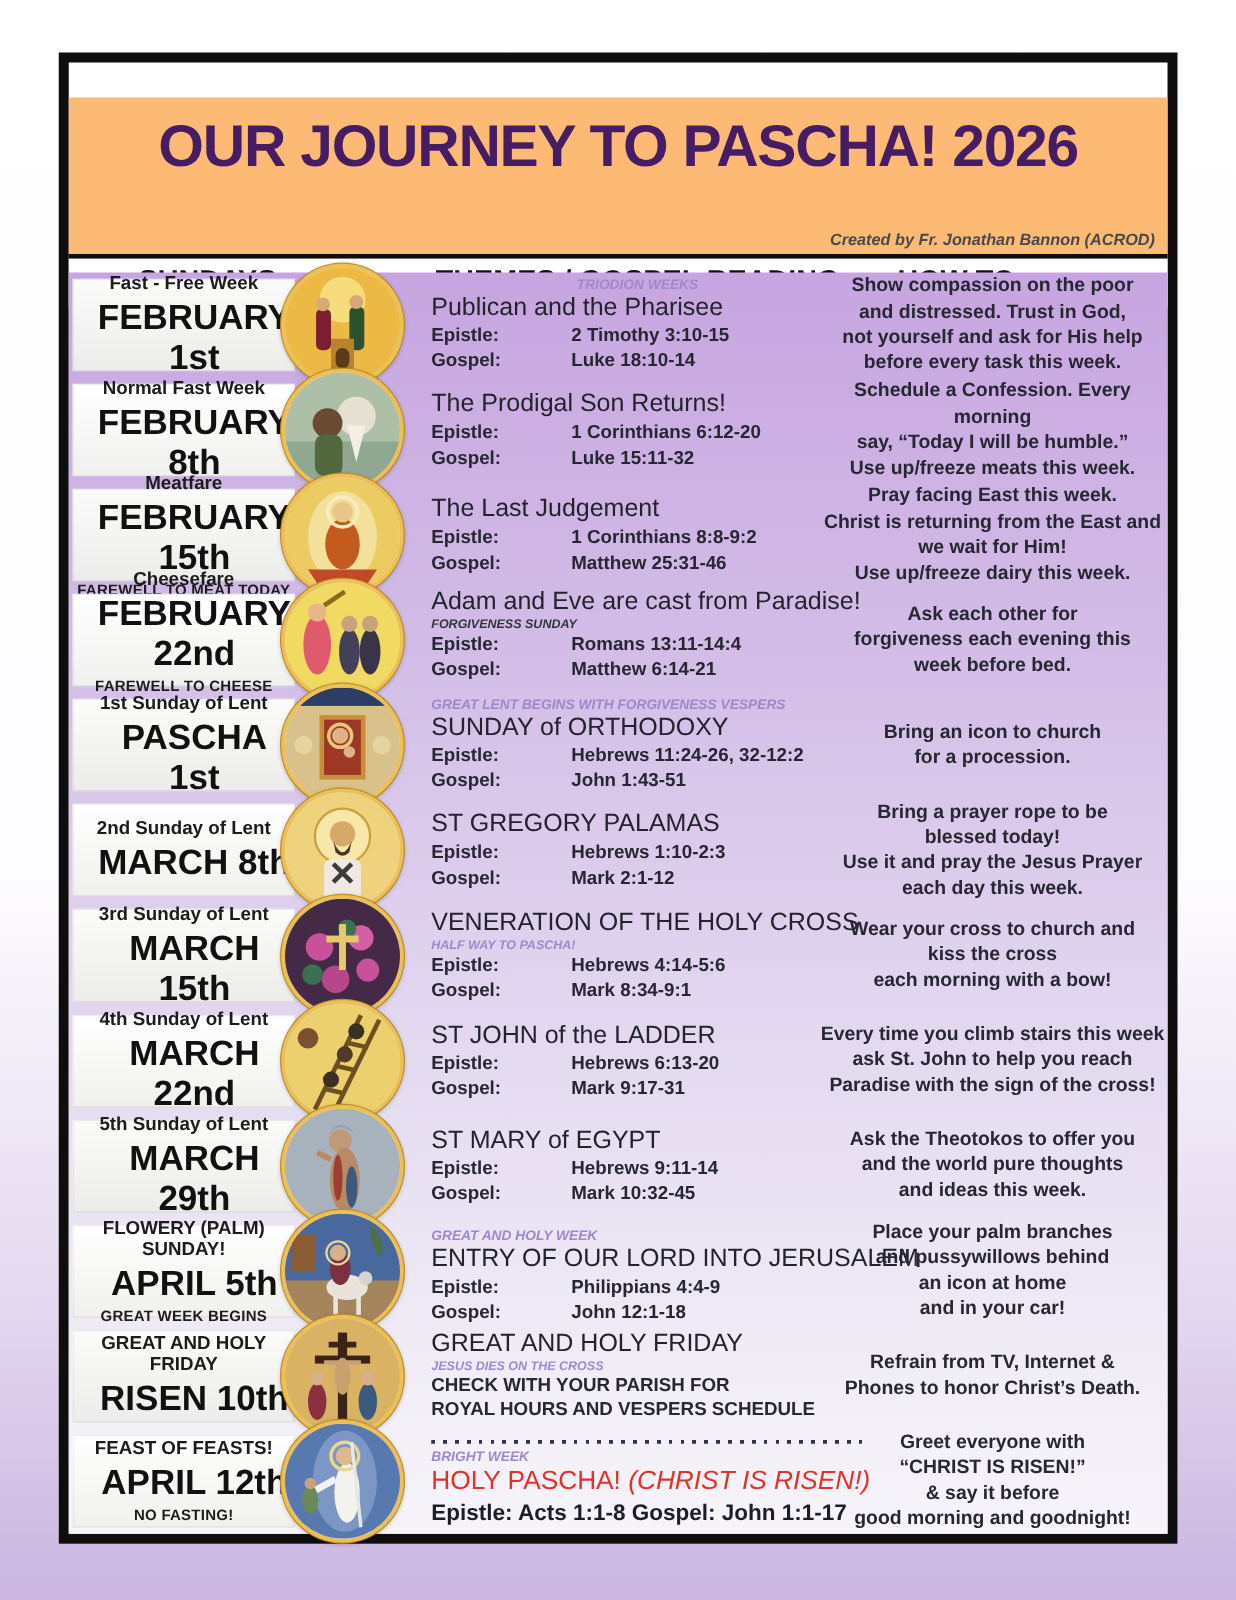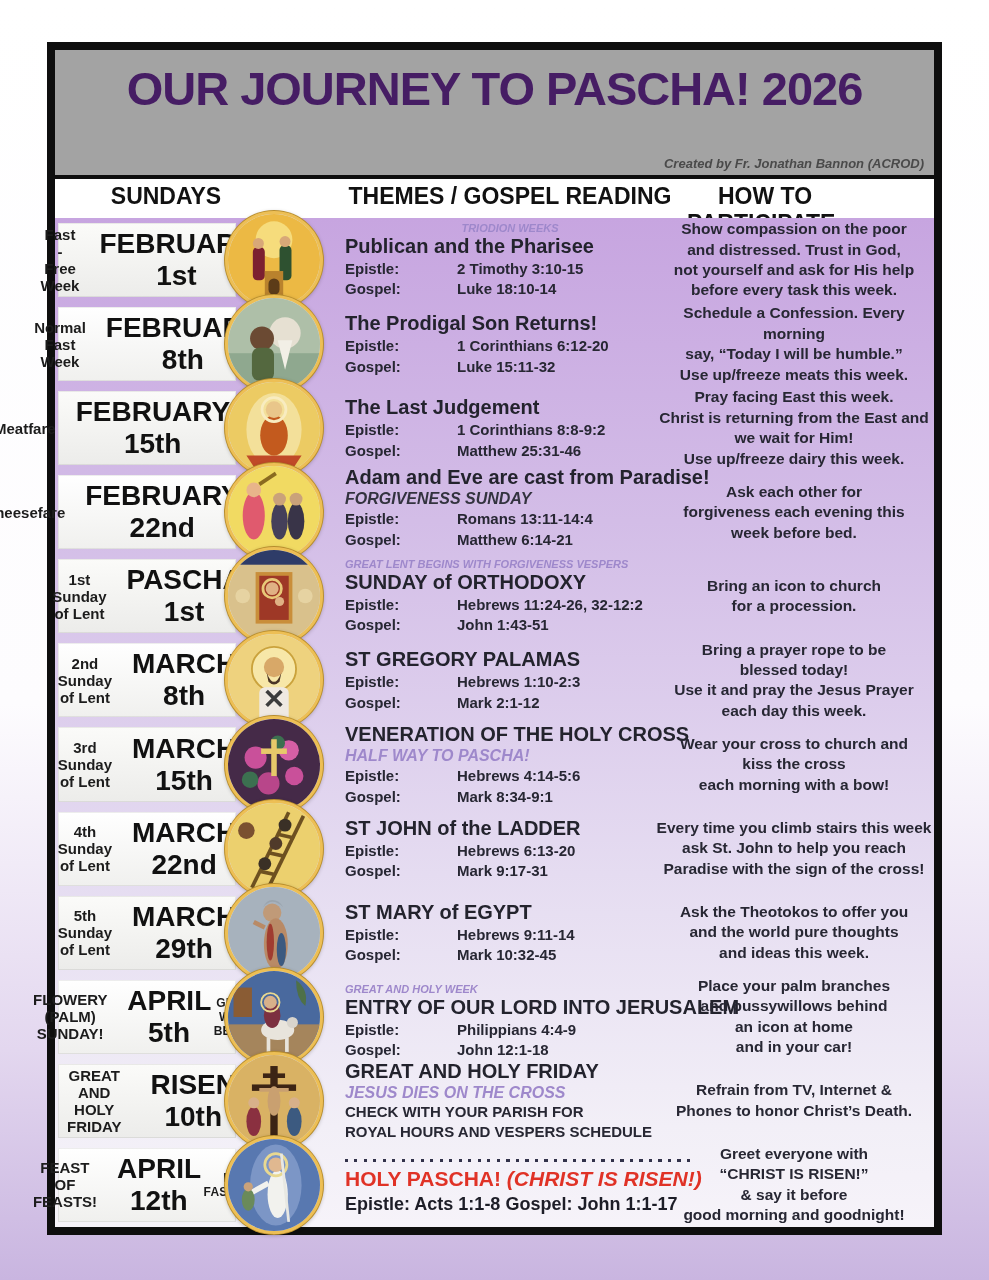--- a/index.html
+++ b/index.html
@@ -6,21 +6,21 @@
   body{
     width:989px;height:1280px;position:relative;overflow:hidden;
     font-family:"Liberation Sans",sans-serif;
     background:linear-gradient(180deg,#ffffff 0%,#fdfcfe 55%,#e3d7ef 82%,#c9b5e0 100%);
   }
   .frame{
     position:absolute;left:47px;top:42px;width:895px;height:1193px;
     border:8px solid #0e0e0e;background:#ffffff;box-sizing:border-box;
   }
   
-  .hdr{position:relative;height:125px;background:#a3a3a3;}
+  .hdr{position:relative;height:125px;background:#fdba74;margin-top:28px;}
   .title{
     text-align:center;font-weight:bold;font-size:47px;letter-spacing:-1px;
     color:#461d64;padding-top:14px;line-height:1.05;
   }
   .credit{
     position:absolute;right:10px;bottom:4px;font-style:italic;
     font-size:13px;color:#4a4a4a;font-weight:bold;
   }
   .hdr-rule{height:4px;background:#0e0e0e;}
   .colhead{position:relative;height:39px;background:#fff;}
@@ -30,45 +30,45 @@
   .ch3{left:598px;width:224px;}
   
   .content{
     position:absolute;left:0;top:168px;right:0;bottom:0;
     background:linear-gradient(180deg,#c7a5e0 0%,#d3bde7 30%,#e5dcf1 65%,#f2eff7 90%,#f6f3f9 100%);
     display:flex;flex-direction:column;
   }
   .row{position:relative;flex:1;}
   .datebox{
     position:absolute;left:3px;top:5px;bottom:5px;width:178px;
-    display:flex;flex-direction:row;align-items:center;justify-content:center;gap:3px;
+    display:flex;flex-direction:column;align-items:center;justify-content:center;gap:3px;
     text-align:center;background:linear-gradient(180deg,#ffffff,#f0f0ee);
     box-shadow:inset 0 0 0 1px rgba(0,0,0,0.07);
   }
   .row:nth-child(odd) .datebox{background:linear-gradient(180deg,#fbfbf9,#ececea);}
   .week{font-size:15px;font-weight:bold;color:#1c1c1c;}
   .date{font-size:28px;font-weight:bold;color:#111;letter-spacing:0;margin-left:17px;}
   .sub{font-size:12px;font-weight:bold;color:#1c1c1c;letter-spacing:0.2px;}
   .icon{
     position:absolute;left:170px;top:50%;transform:translateY(-50%);
     width:92px;height:92px;border-radius:50%;overflow:hidden;
     border:3px solid #edbf55;box-shadow:0 0 0 1px #b88e2e,0 1px 4px rgba(0,0,0,.3);
     z-index:2;background:#ddd;
   }
   .icon svg{display:block;width:100%;height:100%;}
   .theme{
     position:absolute;left:290px;top:0;bottom:0;width:320px;
     display:flex;flex-direction:column;justify-content:center;gap:1px;
   }
   .season{font-size:11px;font-weight:bold;font-style:italic;color:#9e88cb;white-space:nowrap;}
   .season.center{text-align:center;width:330px;}
-  .ttl{font-size:20px;font-weight:bold;color:#23232d;white-space:nowrap;line-height:1.15;}
+  .ttl{font-size:20px;font-weight:normal;color:#23232d;white-space:nowrap;line-height:1.15;}
   .ttl .paren{font-style:italic;}
   .ttl.red{color:#e03226;font-size:21px;}
-  .subttl{font-size:16px;font-weight:bold;font-style:italic;color:#9e88cb;white-space:nowrap;}
+  .subttl{font-size:10px;font-weight:bold;font-style:italic;color:#9e88cb;white-space:nowrap;}
   .subttl.dark{color:#33333f;}
   .reading{display:grid;grid-template-columns:112px auto;font-size:15px;font-weight:bold;color:#272733;line-height:1.3;white-space:nowrap;}
   .oneline{font-size:18px;font-weight:bold;color:#1d1d27;white-space:nowrap;margin-top:2px;}
   .notes{font-size:15px;font-weight:bold;color:#272733;line-height:1.25;white-space:nowrap;}
   .dots{height:3px;width:348px;background:repeating-linear-gradient(90deg,#32324a 0 3px,transparent 3px 9.5px);margin:4px 0;}
   .participate{
     position:absolute;left:598px;top:0;bottom:0;width:282px;
     display:flex;align-items:center;justify-content:center;text-align:center;
     white-space:pre-line;font-weight:bold;font-size:15.5px;line-height:1.32;color:#272733;
   }
@@ -478,20 +478,21 @@
             <circle cx="52" cy="28" r="8" fill="#e0b890"></circle>
             <circle cx="52" cy="28" r="12" fill="none" stroke="#e8d890" stroke-width="3"></circle>
             <line x1="44" y1="48" x2="26" y2="58" stroke="#f2f2ee" stroke-width="6"></line>
             <ellipse cx="22" cy="66" rx="7" ry="12" fill="#6a8a5a"></ellipse>
             <circle cx="22" cy="52" r="5" fill="#caa27a"></circle>
             <line x1="58" y1="16" x2="66" y2="90" stroke="#e8e8e2" stroke-width="3"></line>
           </svg>
       </div>
       <div class="theme">
         <div class="dots"></div>
+        <div class="season">BRIGHT WEEK</div>
         <div class="ttl red"><span>HOLY PASCHA! </span><span class="paren">(CHRIST IS RISEN!)</span></div>
         <div class="oneline">Epistle: Acts 1:1-8  Gospel: John 1:1-17</div>
       </div>
       <div class="participate">Greet everyone with
 “CHRIST IS RISEN!”
 &amp; say it before
 good morning and goodnight!</div>
     </div>
 
   </div>

